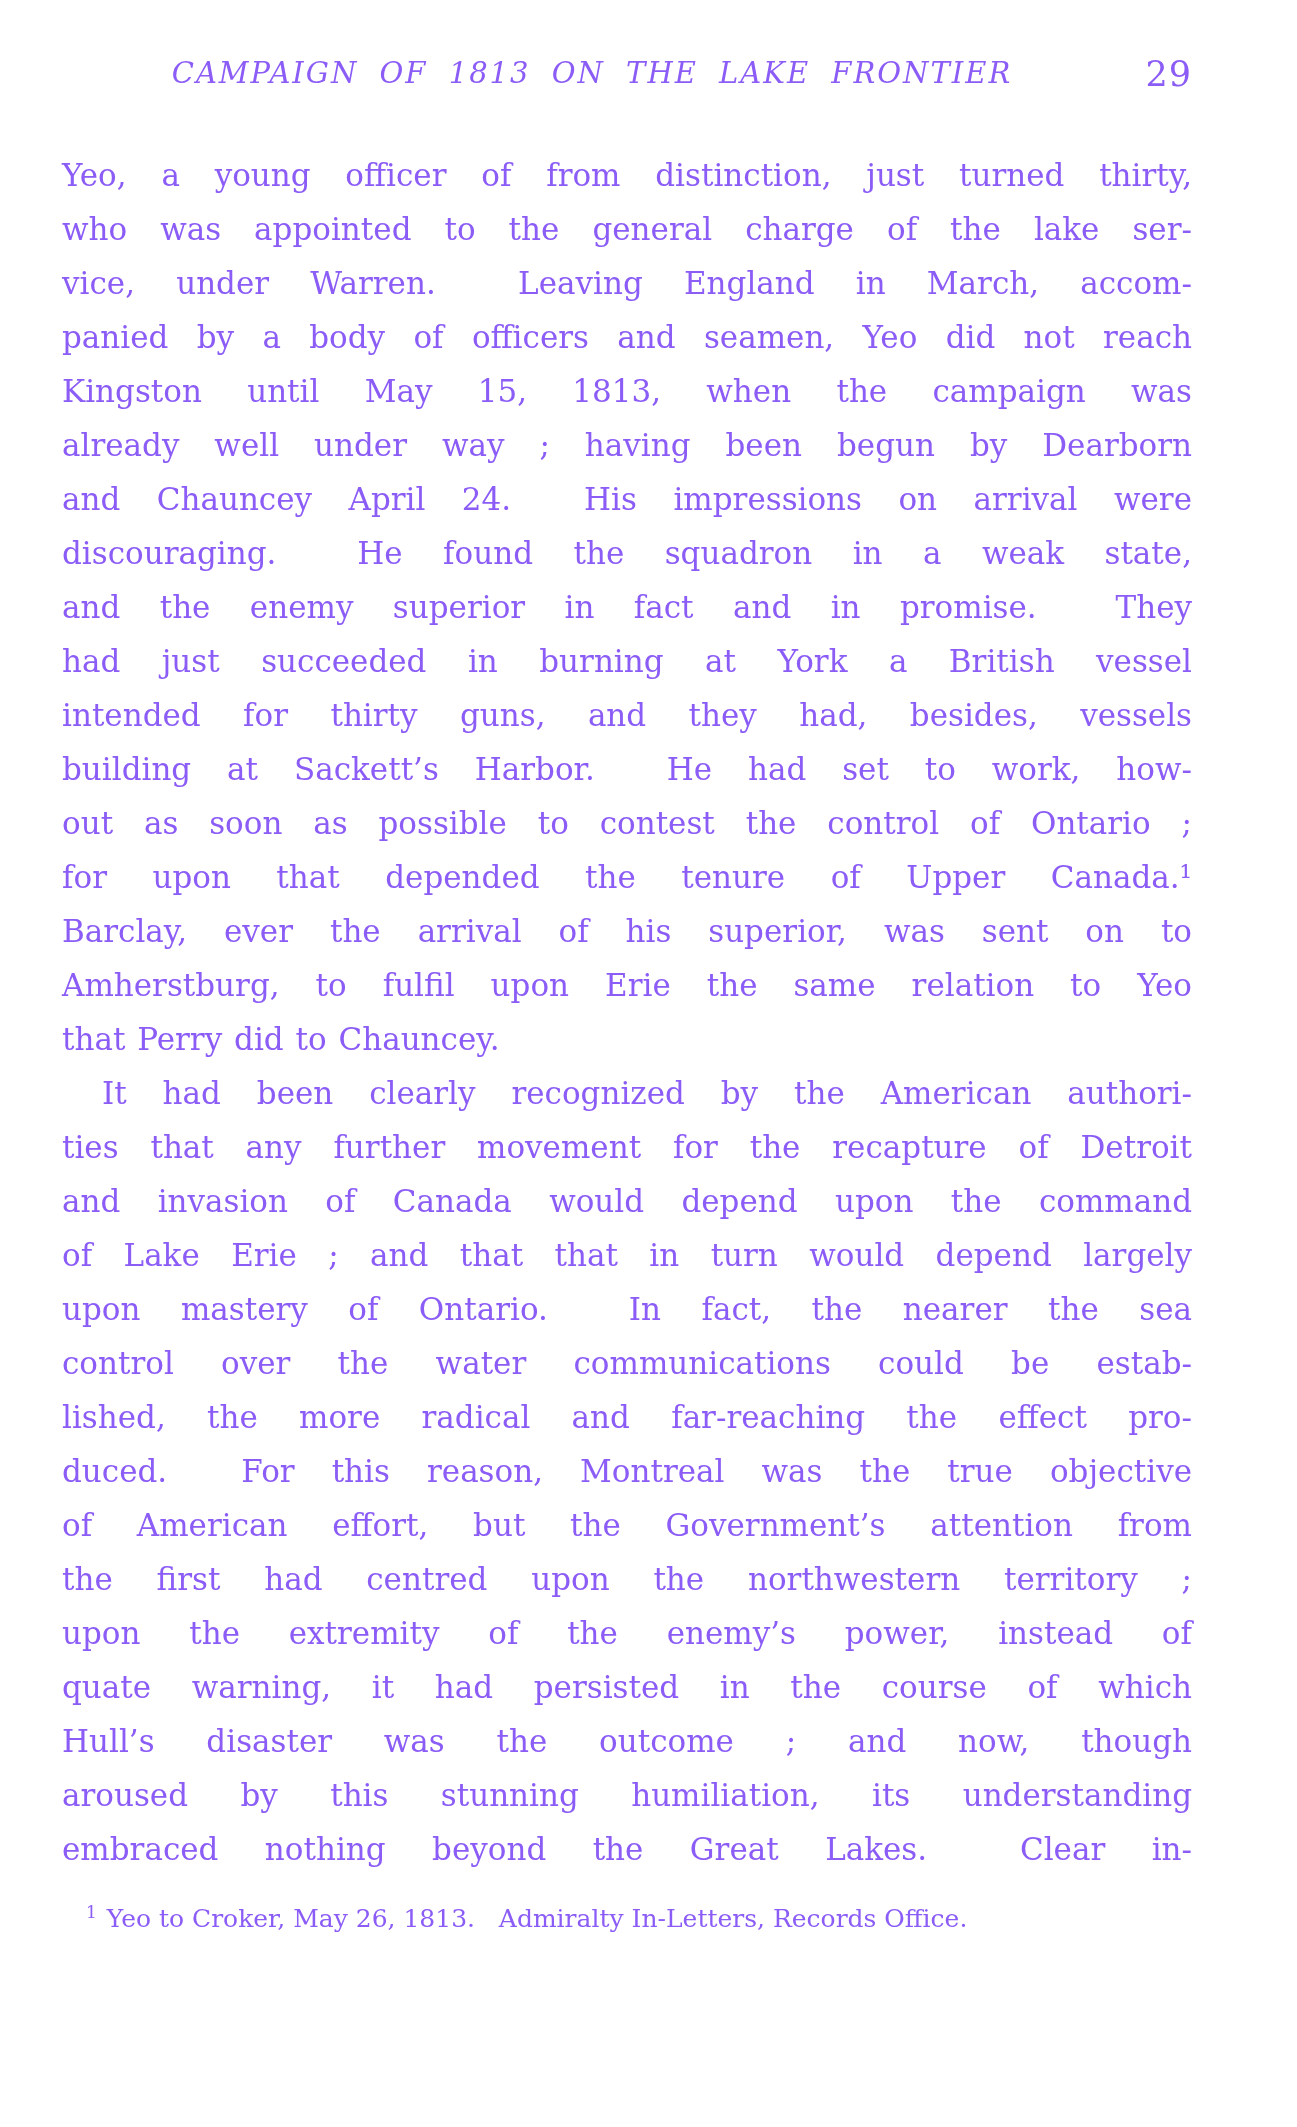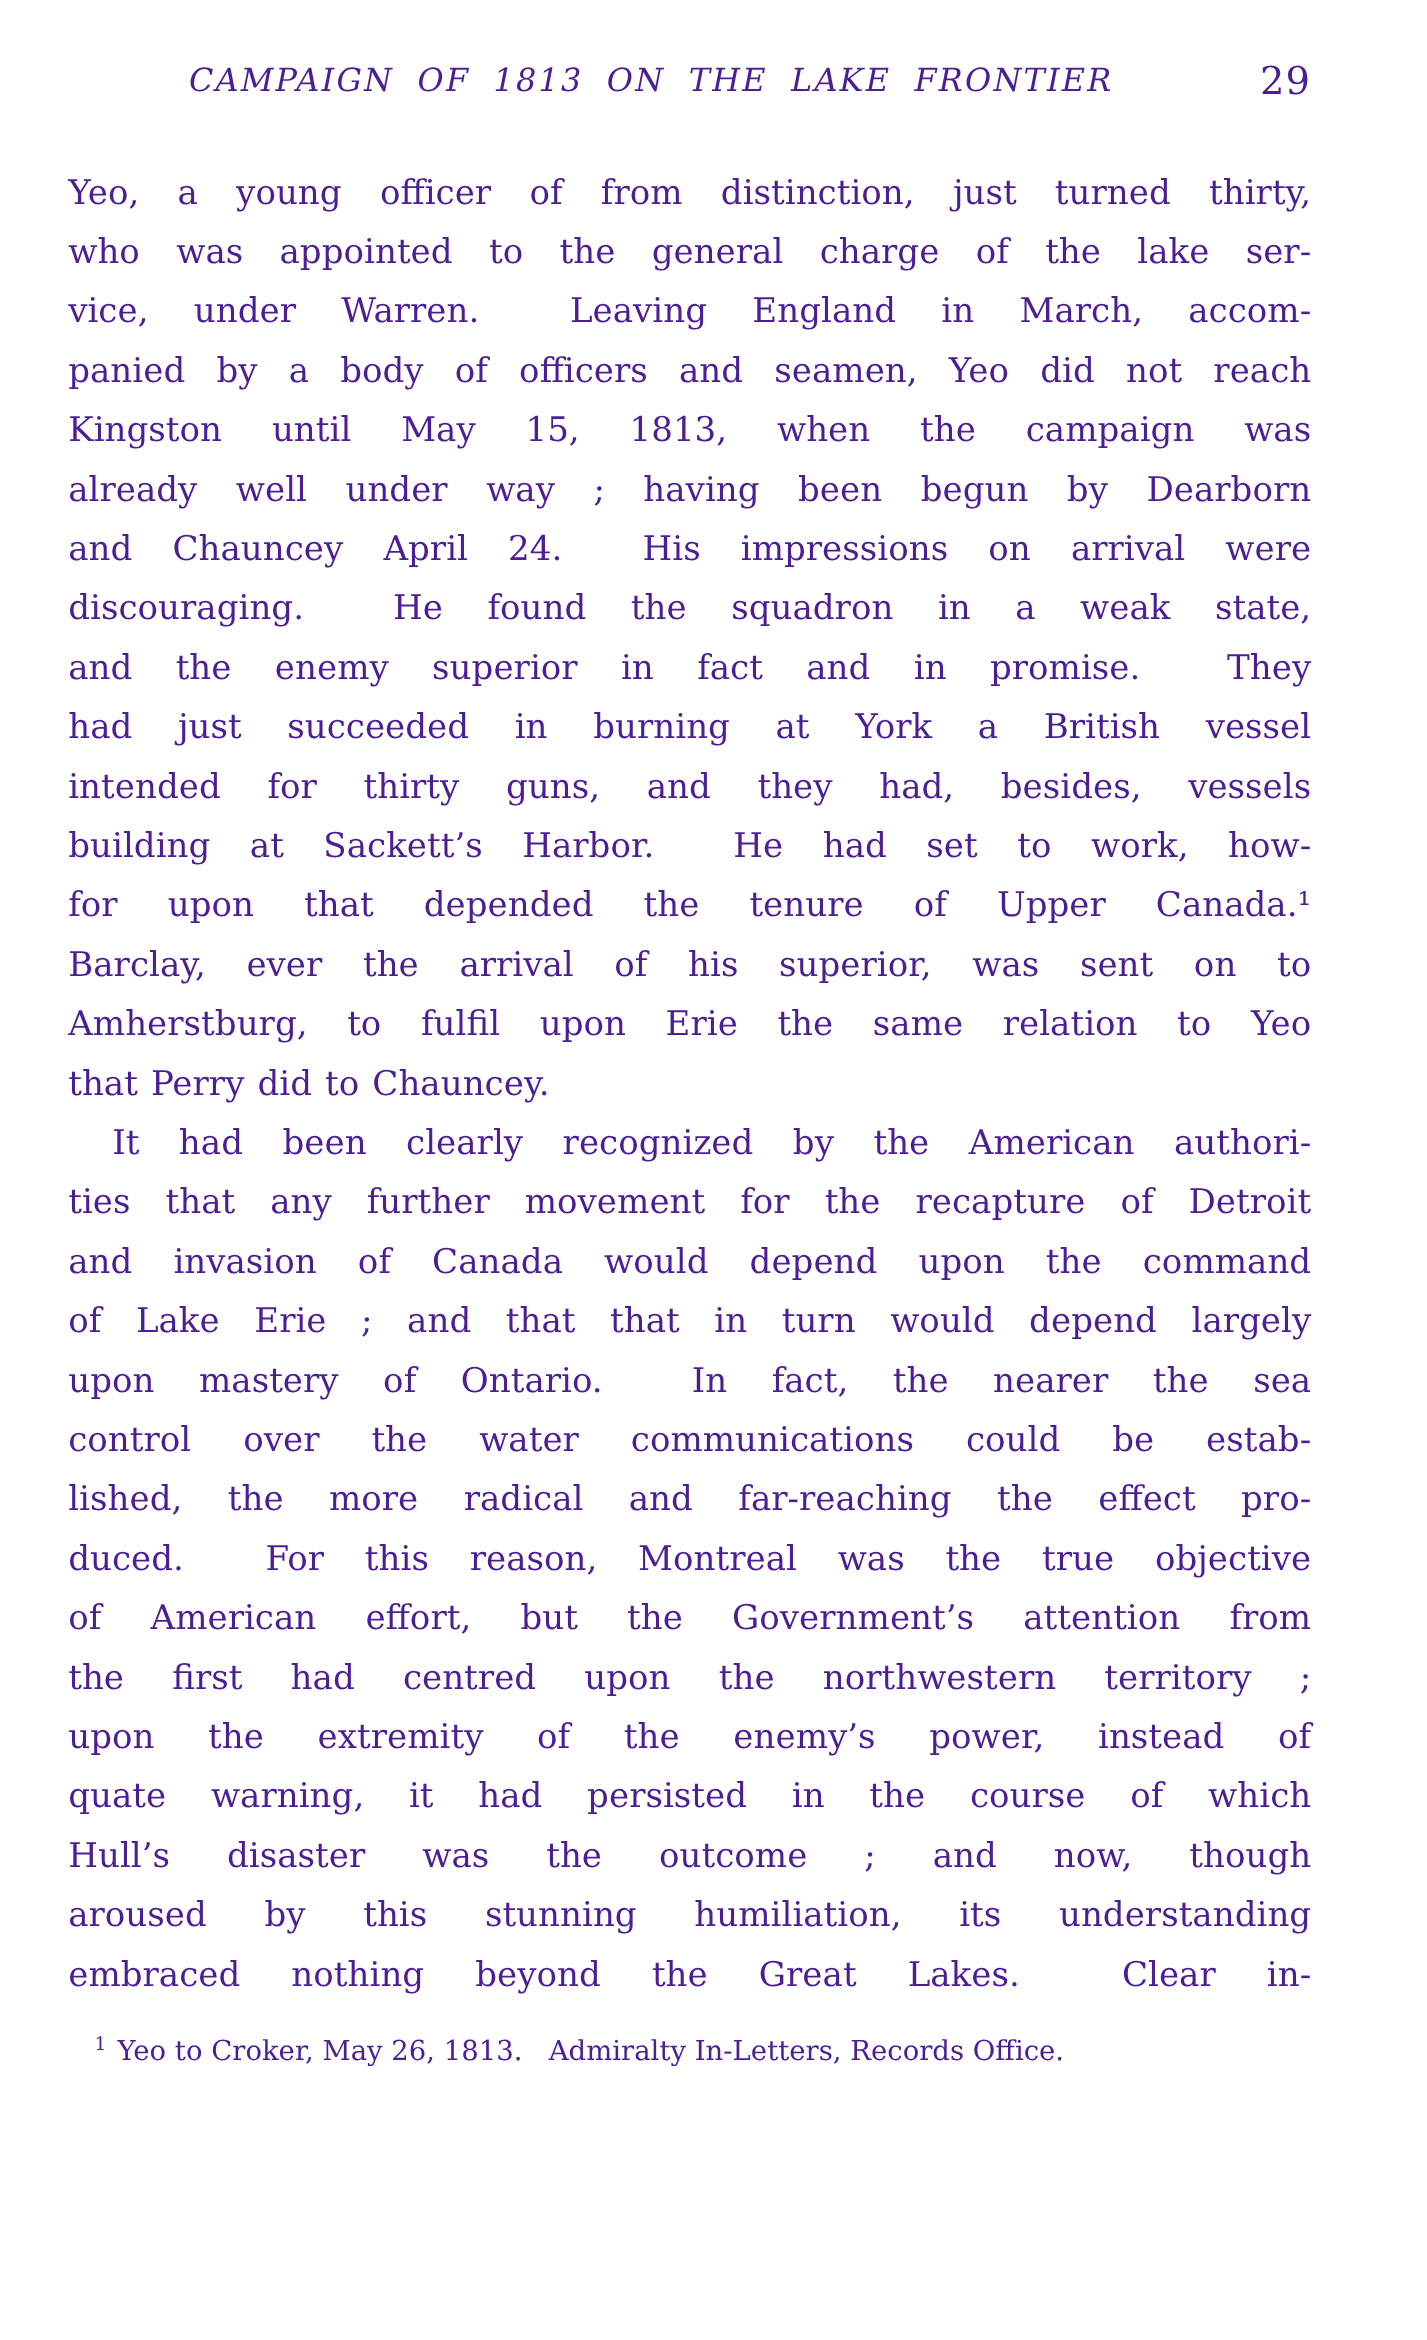--- a/index.html
+++ b/index.html
@@ -5,21 +5,21 @@
   html, body {
     margin: 0;
     padding: 0;
     background: #ffffff;
   }
   .page {
     position: relative;
     width: 1297px;
     height: 2127px;
     background: #ffffff;
-    color: #4c1d95;
+    color: #8b5cf6;
     font-family: "DejaVu Serif", "Liberation Serif", serif;
     overflow: hidden;
     box-sizing: border-box;
     padding: 56px 105px 0 62px;
   }
   .running-head {
     position: relative;
     height: 44px;
     text-align: center;
     padding-right: 70px;
@@ -92,20 +92,21 @@
       <div class="line">vice, under Warren.&nbsp; Leaving England in March, accom-</div>
       <div class="line">panied by a body of officers and seamen, Yeo did not reach</div>
       <div class="line">Kingston until May 15, 1813, when the campaign was</div>
       <div class="line">already well under way&nbsp;; having been begun by Dearborn</div>
       <div class="line">and Chauncey April 24.&nbsp; His impressions on arrival were</div>
       <div class="line">discouraging.&nbsp; He found the squadron in a weak state,</div>
       <div class="line">and the enemy superior in fact and in promise.&nbsp; They</div>
       <div class="line">had just succeeded in burning at York a British vessel</div>
       <div class="line">intended for thirty guns, and they had, besides, vessels</div>
       <div class="line">building at Sackett’s Harbor.&nbsp; He had set to work, how-</div>
+      <div class="line">out as soon as possible to contest the control of Ontario&nbsp;;</div>
       <div class="line">for upon that depended the tenure of Upper Canada.¹</div>
       <div class="line">Barclay, ever the arrival of his superior, was sent on to</div>
       <div class="line">Amherstburg, to fulfil upon Erie the same relation to Yeo</div>
       <div class="line para-end">that Perry did to Chauncey.</div>
     </div>
 
     <div class="paragraph">
       <div class="line indent">It had been clearly recognized by the American authori-</div>
       <div class="line">ties that any further movement for the recapture of Detroit</div>
       <div class="line">and invasion of Canada would depend upon the command</div>

